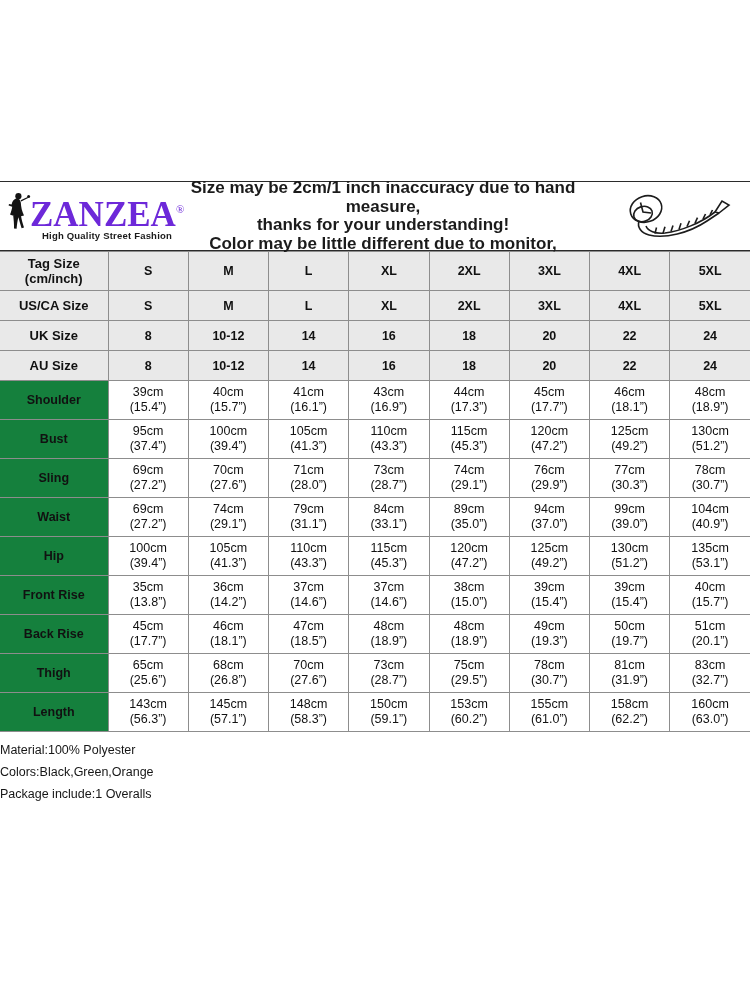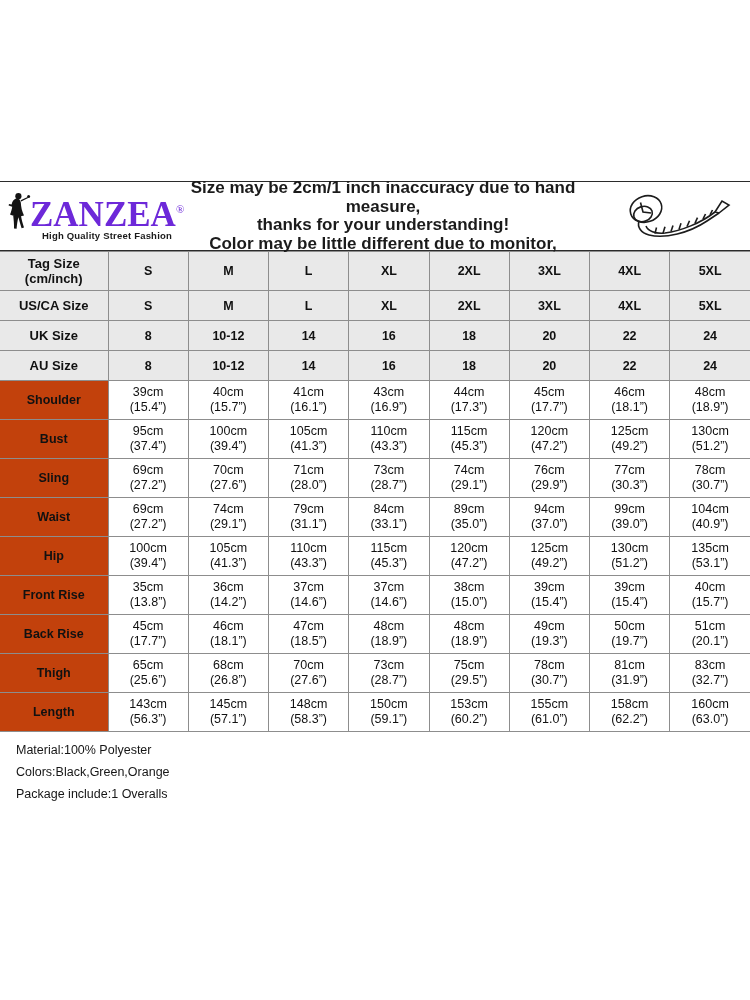--- a/index.html
+++ b/index.html
@@ -139,36 +139,36 @@
     line-height: 15px;
   }
 
   
   .mrow td {
     height: 38px;
     background: #ffffff;
     line-height: 15px;
   }
   .mrow td.lbl {
-    background: #c2410c;
+    background: #15803d;
     font-weight: 700;
   }
   .mrow td .cm {
     display: block;
     font-size: 12.5px;
   }
   .mrow td .inch {
     display: block;
     font-size: 12.5px;
   }
 
   
   .footer {
     padding-top: 9px;
-    padding-left: 16px;
+    padding-left: 0;
   }
   .footer p {
     margin: 0 0 3px 0;
     font-size: 12.5px;
     line-height: 19px;
     color: #161616;
   }
 </style>
 </head>
 <body>

